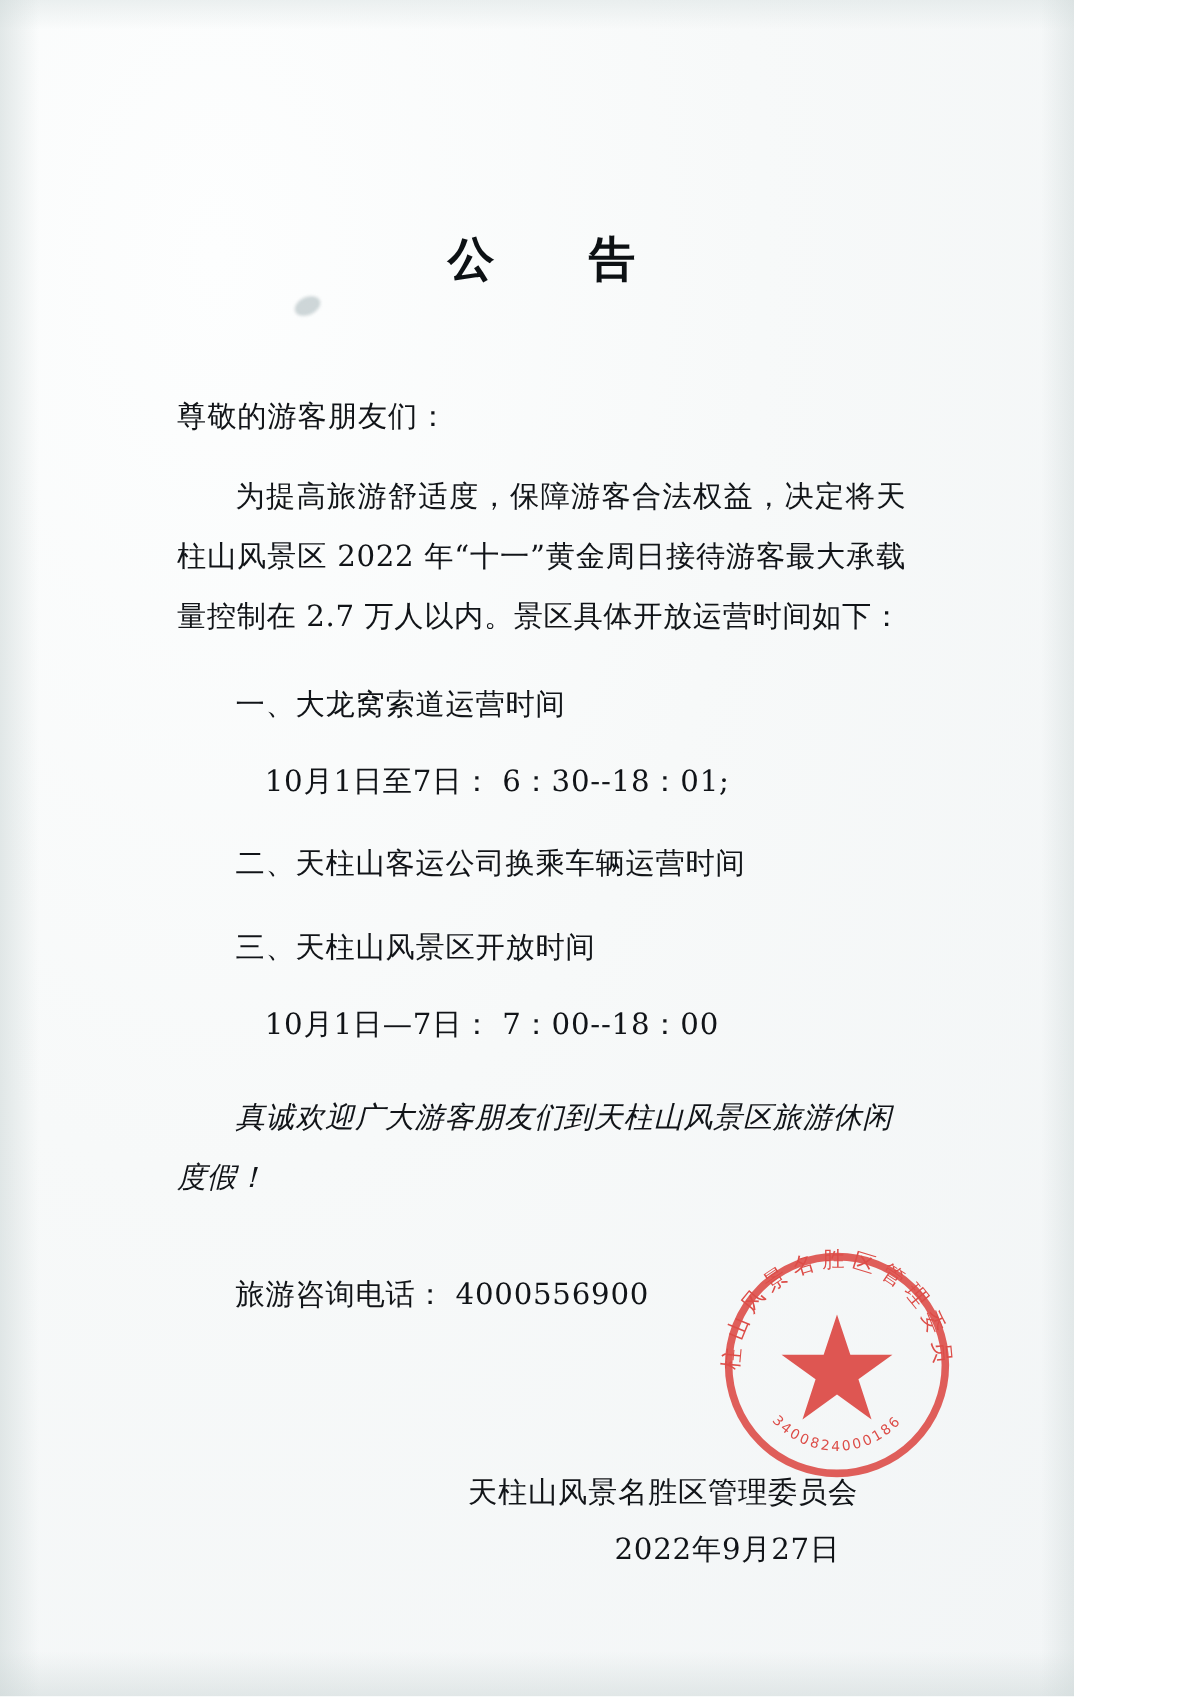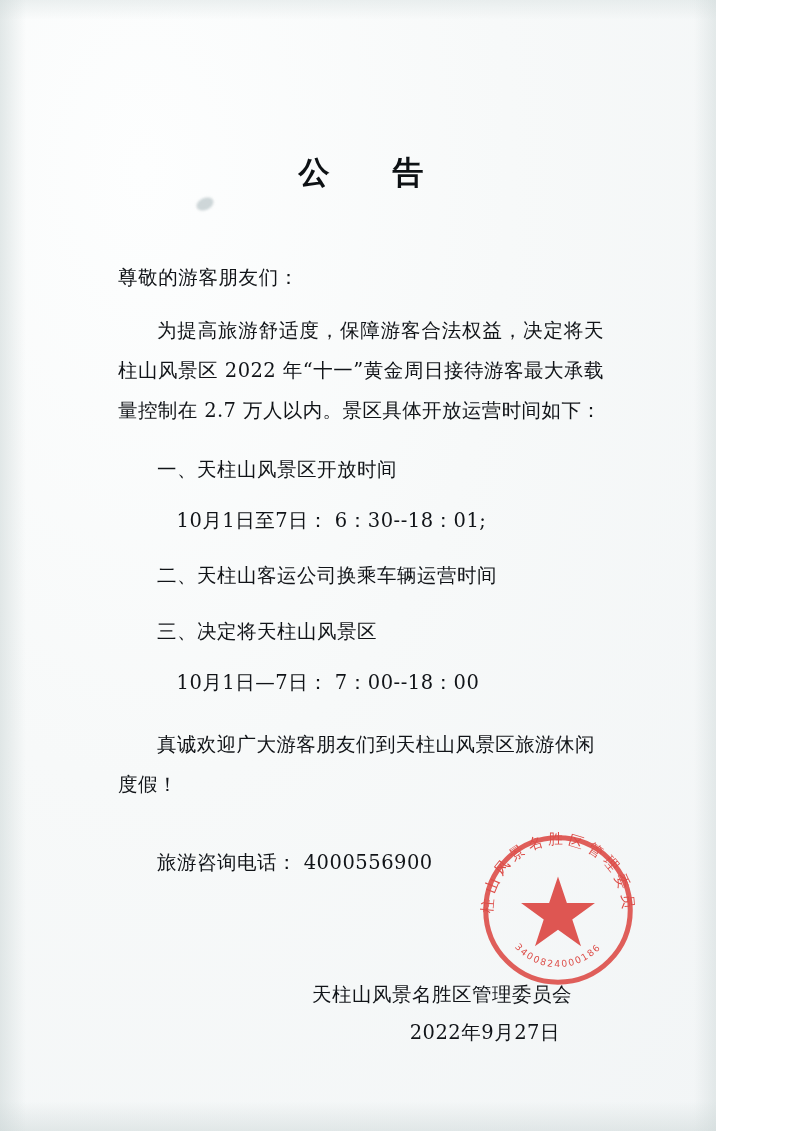--- a/index.html
+++ b/index.html
@@ -86,20 +86,21 @@
     text-indent: 3em;
     letter-spacing: 0.5px;
   }
 
   .para-closing {
     font-size: 19.5px;
     line-height: 2.05;
     text-indent: 2em;
     margin-top: 26px;
     letter-spacing: 0.4px;
+    font-style: italic;
   }
 
   .para-phone {
     font-size: 19.5px;
     line-height: 1.8;
     text-indent: 2em;
     margin-top: 40px;
     letter-spacing: 0.5px;
   }
 
@@ -151,26 +152,26 @@
   <div class="smudge"></div>
 
   <div class="doc-body">
 
     <h1 class="doc-title">公　告</h1>
 
     <div class="salutation">尊敬的游客朋友们：</div>
 
     <p class="para">为提高旅游舒适度，保障游客合法权益，决定将天柱山风景区 2022 年“十一”黄金周日接待游客最大承载量控制在 2.7 万人以内。景区具体开放运营时间如下：</p>
 
-    <div class="item">一、天柱山风景区开放时间</div>
+    <div class="item">一、大龙窝索道运营时间</div>
     <div class="subitem">10月1日至7日： 6：30--18：01;</div>
 
     <div class="item">二、天柱山客运公司换乘车辆运营时间</div>
 
-    <div class="item">三、决定将天柱山风景区</div>
+    <div class="item">三、天柱山风景区开放时间</div>
     <div class="subitem">10月1日—7日： 7：00--18：00</div>
 
     <p class="para-closing">真诚欢迎广大游客朋友们到天柱山风景区旅游休闲度假！</p>
 
     <p class="para-phone">旅游咨询电话： 4000556900</p>
 
     <div class="signature-block">
       <div class="sign-issuer">天柱山风景名胜区管理委员会</div>
       <div class="sign-date">2022年9月27日</div>
     </div>

